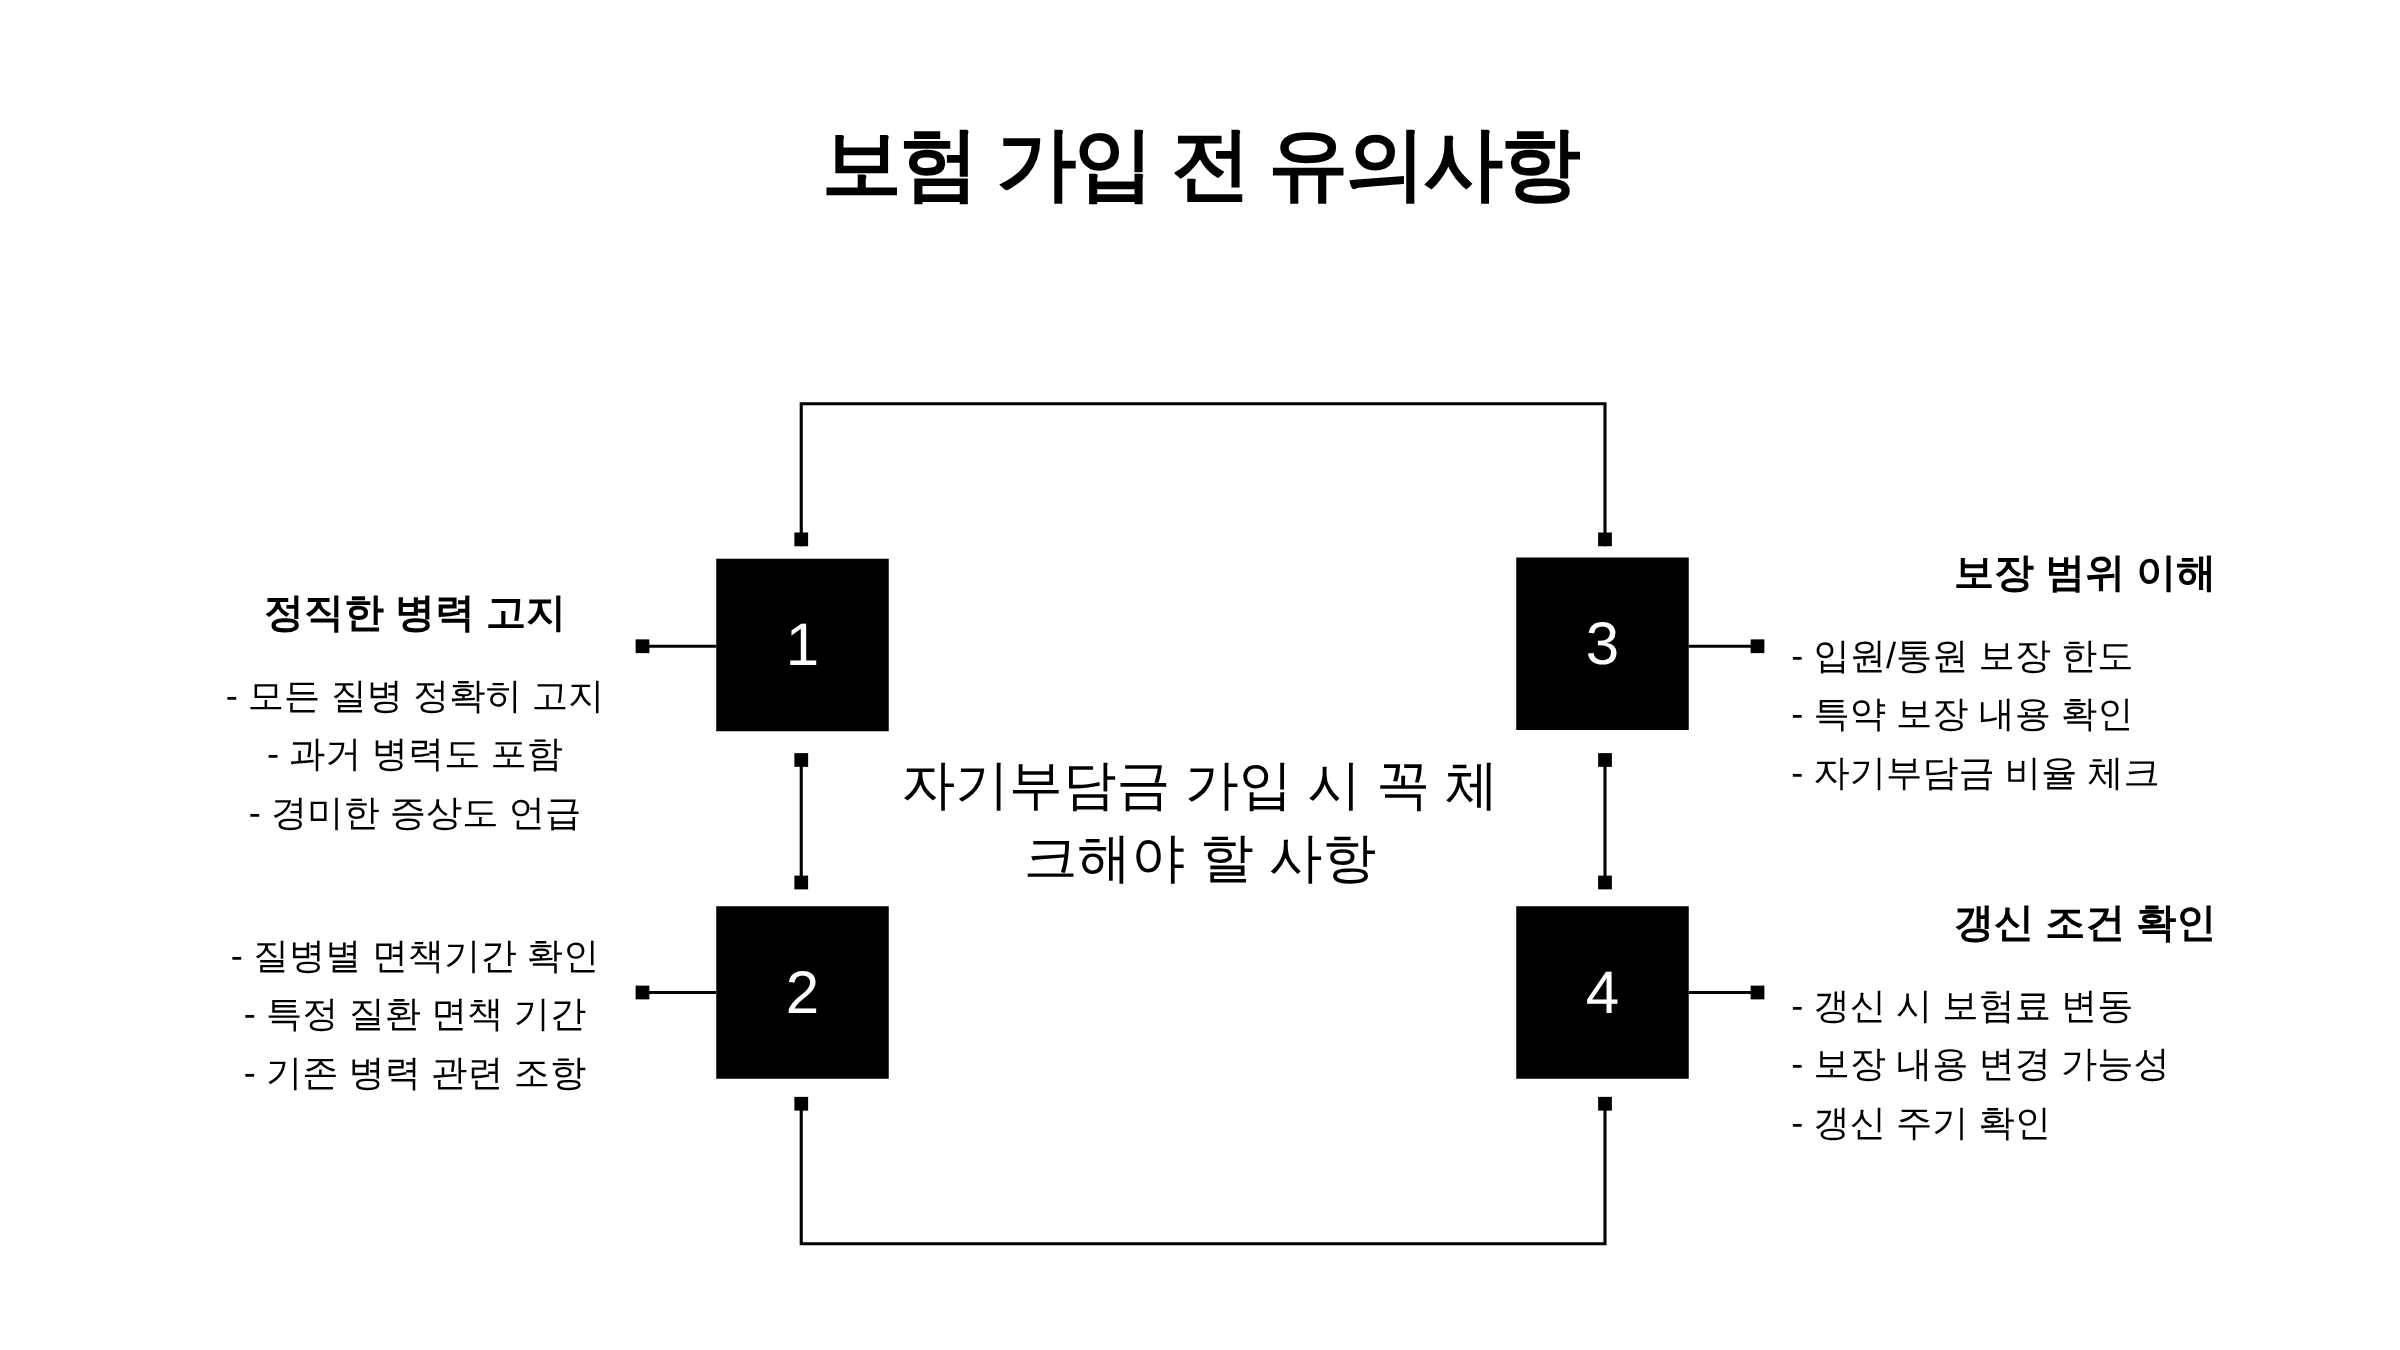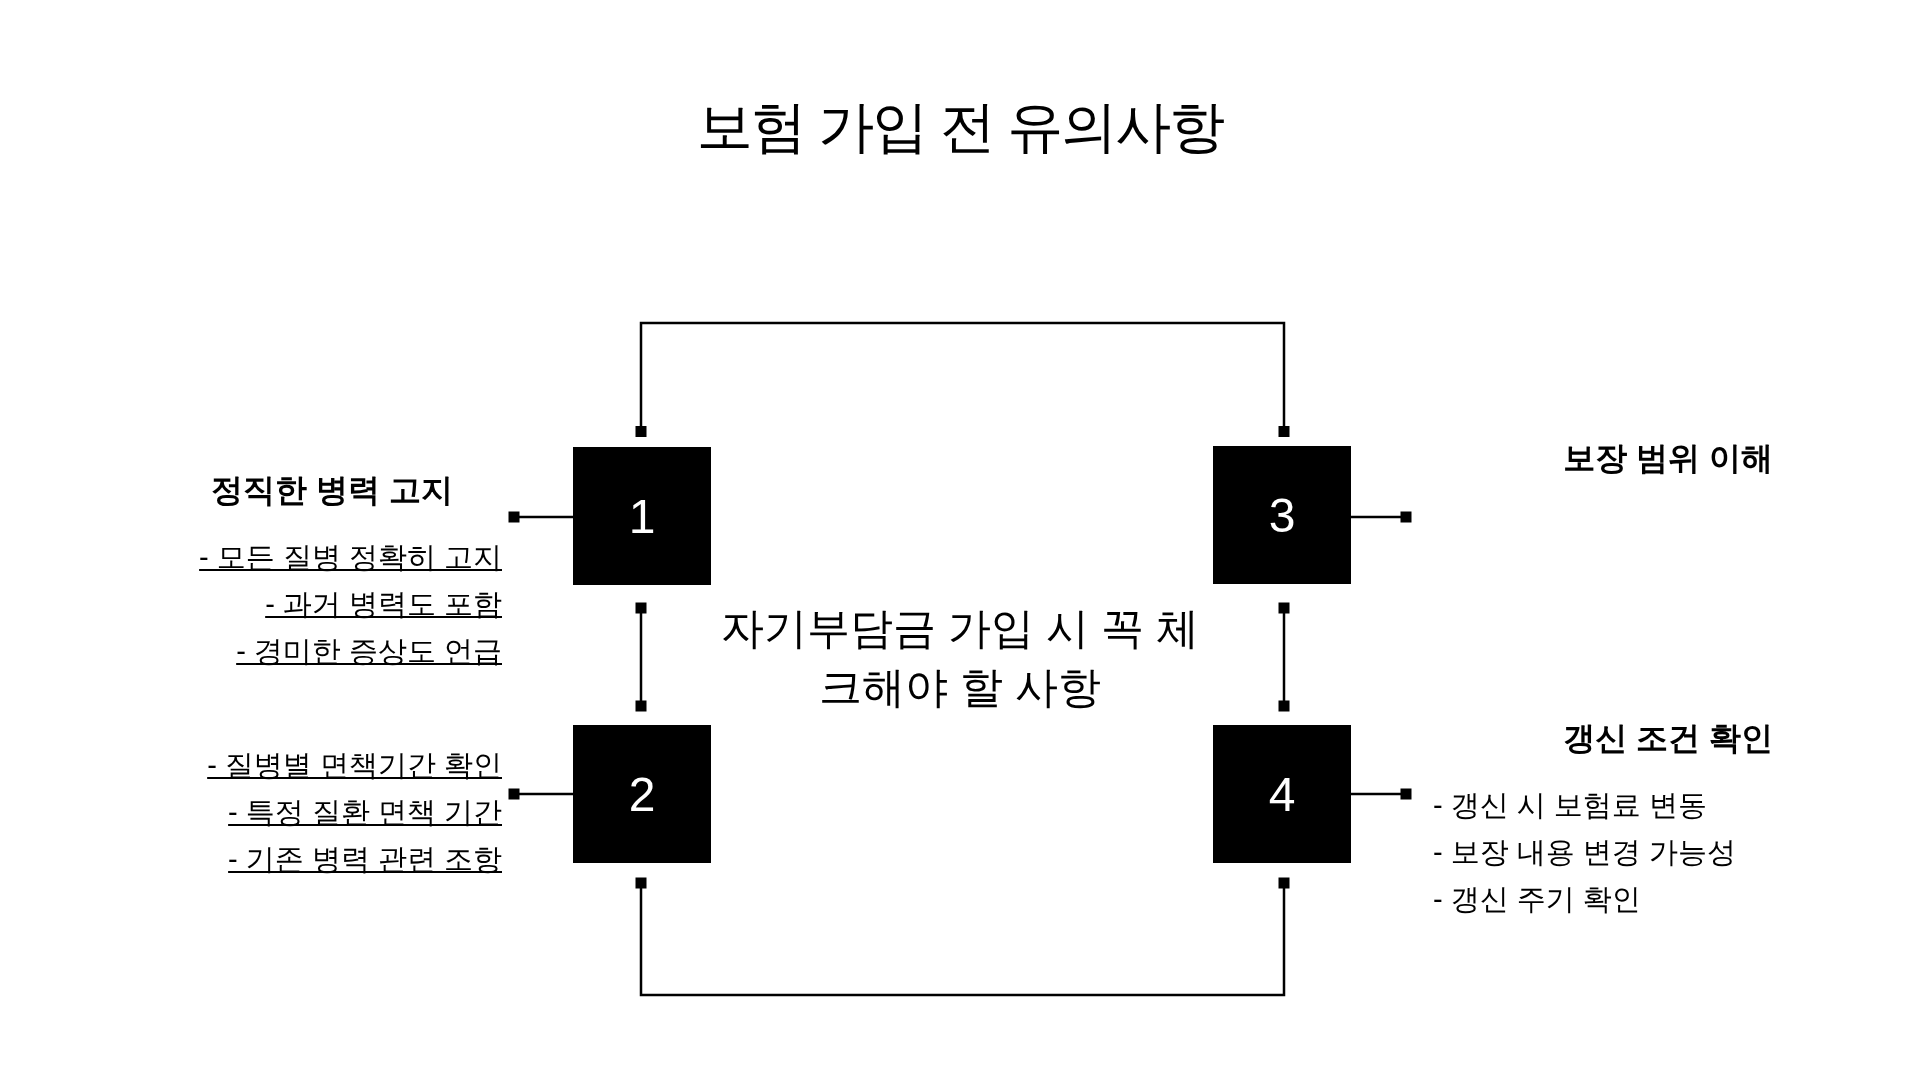--- a/index.html
+++ b/index.html
@@ -15,22 +15,22 @@
     overflow: hidden;
     font-family: "Liberation Sans", "DejaVu Sans", sans-serif;
     color: #000000;
   }
   .page-title {
     position: absolute;
     top: 96px;
     left: 0;
     width: 1920px;
     text-align: center;
-    font-size: 56px;
-    font-weight: 400;
+    font-size: 64px;
+    font-weight: 700;
     letter-spacing: -2px;
     line-height: 1.1;
     white-space: nowrap;
   }
   .connector-layer {
     position: absolute;
     top: 0;
     left: 0;
     width: 1920px;
     height: 1080px;
@@ -69,21 +69,21 @@
   }
   .label-bullets {
     margin-top: 24px;
     font-size: 29px;
     font-weight: 400;
     line-height: 47px;
   }
   .bullet-line { white-space: nowrap; }
 
   .side-left .label-heading { text-align: center; margin-top: 32px; }
-  .side-left .label-bullets { text-align: right; text-decoration: underline; }
+  .side-left .label-bullets { text-align: center; }
   .side-right .label-heading { text-align: right; }
   .side-right .label-bullets { text-align: left; }
 
   .center-note {
     position: absolute;
     top: 599px;
     left: 960px;
     transform: translateX(-50%);
     text-align: center;
     font-size: 43px;
@@ -171,20 +171,25 @@
   <div class="label-block side-left lb">
     <div class="label-bullets">
       <div class="bullet-line">- 질병별 면책기간 확인</div>
       <div class="bullet-line">- 특정 질환 면책 기간</div>
       <div class="bullet-line">- 기존 병력 관련 조항</div>
     </div>
   </div>
 
   <div class="label-block side-right rt">
     <div class="label-heading">보장 범위 이해</div>
+    <div class="label-bullets">
+      <div class="bullet-line">- 입원/통원 보장 한도</div>
+      <div class="bullet-line">- 특약 보장 내용 확인</div>
+      <div class="bullet-line">- 자기부담금 비율 체크</div>
+    </div>
   </div>
 
   <div class="label-block side-right rb">
     <div class="label-heading">갱신 조건 확인</div>
     <div class="label-bullets">
       <div class="bullet-line">- 갱신 시 보험료 변동</div>
       <div class="bullet-line">- 보장 내용 변경 가능성</div>
       <div class="bullet-line">- 갱신 주기 확인</div>
     </div>
   </div>

